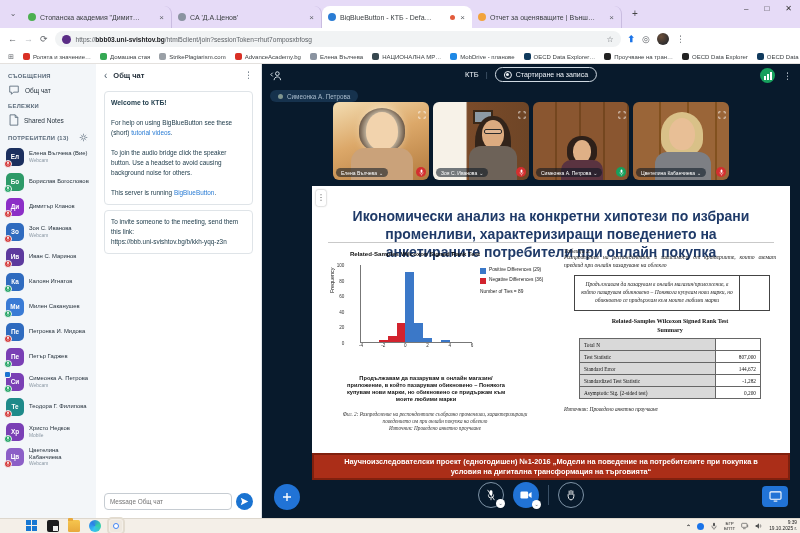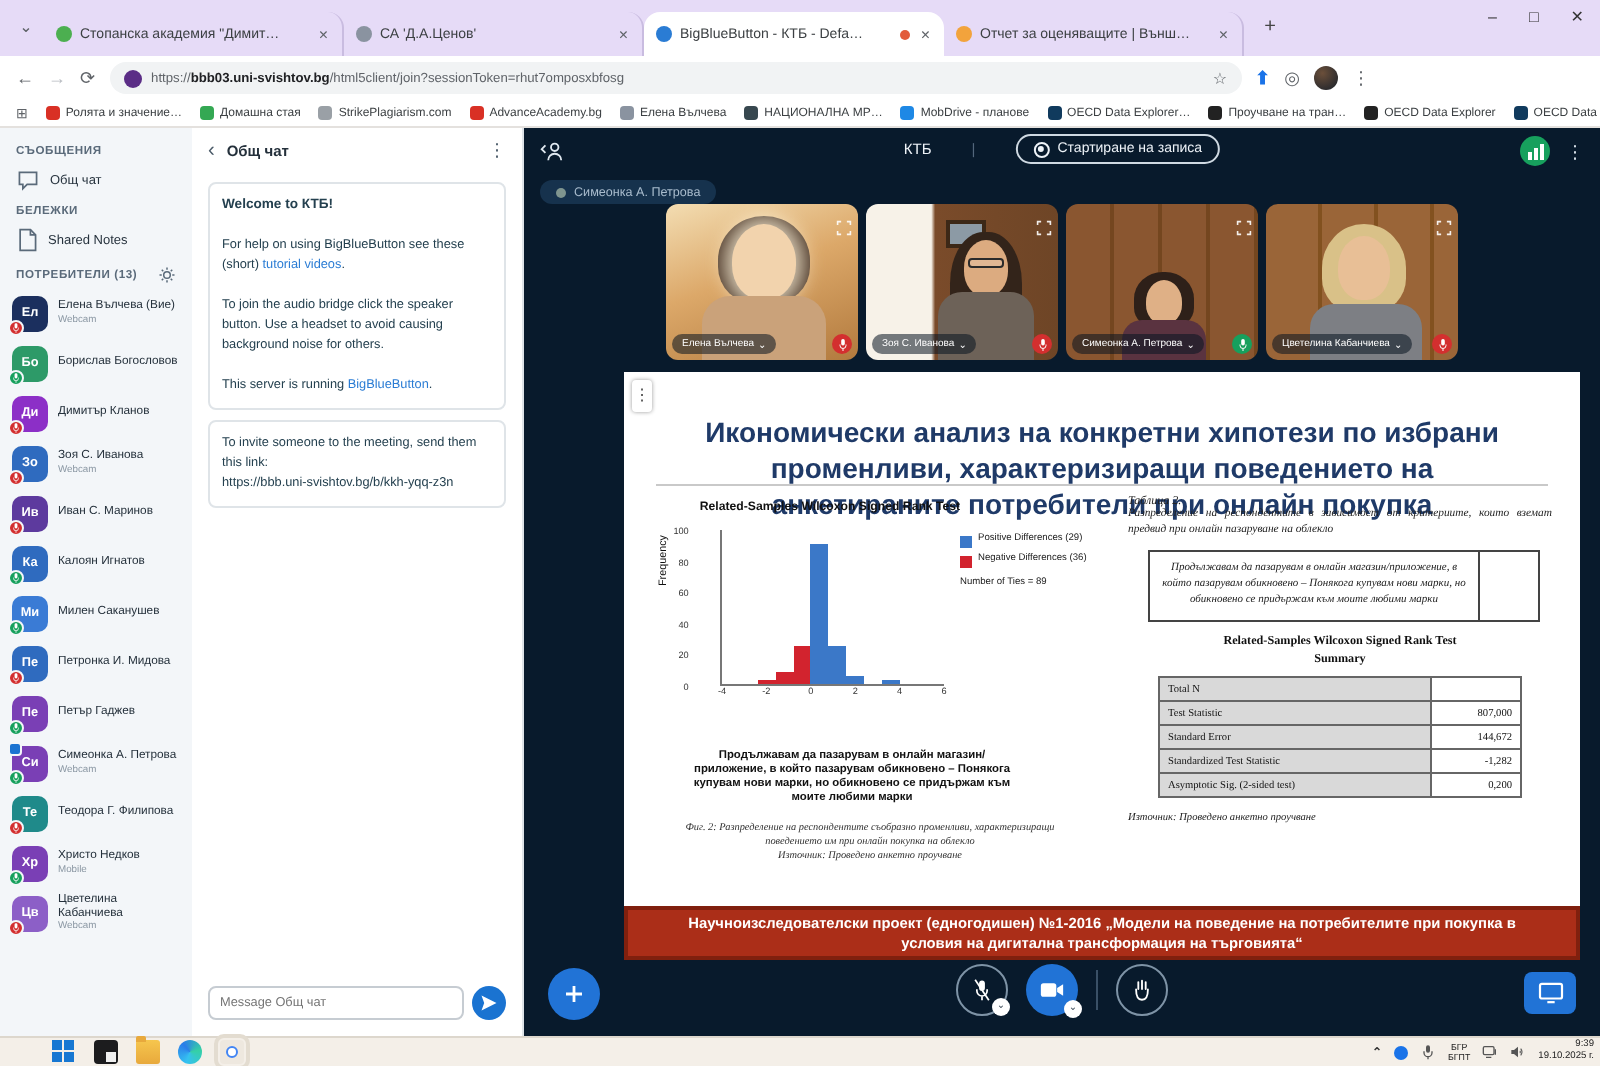--- a/index.html
+++ b/index.html
@@ -56,21 +56,21 @@
   .card b{font-size:6.8px}
   .lnk{color:#2a7cd4}
   .chatinput{position:absolute;left:8px;right:8px;bottom:8px;display:flex;gap:4px;align-items:center}
   .chatinput input{flex:1;height:17px;border:1px solid #c6ccd2;border-radius:4px;font-size:6.4px;padding:0 5px;color:#24303b;outline:none}
   .sendbtn{width:17px;height:17px;border-radius:50%;background:#1a73d1;display:flex;align-items:center;justify-content:center;flex:none}
   .sendbtn svg{width:9px;height:9px}
 
   .main{flex:1;background:#081a2c;position:relative;overflow:hidden}
   .mainhd{height:24px;position:relative}
   .hdleft{position:absolute;left:7px;top:5px;display:flex;align-items:center;color:#dfe8f0}
-  .hdcenter{position:absolute;left:50%;top:3px;transform:translateX(-50%);display:flex;align-items:center;gap:20px;color:#eef3f8;font-size:7.5px}
+  .hdcenter{position:absolute;left:50%;top:3px;transform:translateX(-50%);display:flex;align-items:center;gap:7px;color:#eef3f8;font-size:7.5px}
   .hddiv{color:#53677c}
   .recpill{display:flex;align-items:center;gap:4px;border:1px solid #cfd9e2;border-radius:10px;padding:2.5px 8px;font-size:7px;color:#eef3f8}
   .recic{width:8px;height:8px;border:1px solid #eef3f8;border-radius:50%;position:relative}
   .recic::after{content:"";position:absolute;inset:1.5px;background:#eef3f8;border-radius:50%}
   .hdright{position:absolute;right:8px;top:4px;display:flex;align-items:center;gap:8px}
   .connbtn{width:15px;height:15px;border-radius:50%;background:#17a05d;display:flex;align-items:flex-end;justify-content:center;gap:1px;padding-bottom:3px}
   .connbtn i{display:block;width:2px;background:#fff}
   .talkpill{position:absolute;left:8px;top:26px;display:inline-flex;align-items:center;gap:4px;background:#16324d;border-radius:9px;padding:2.5px 8px;font-size:6.3px;color:#a9bccd}
   .talkdot{width:5px;height:5px;border-radius:50%;background:#7f958f}
 

